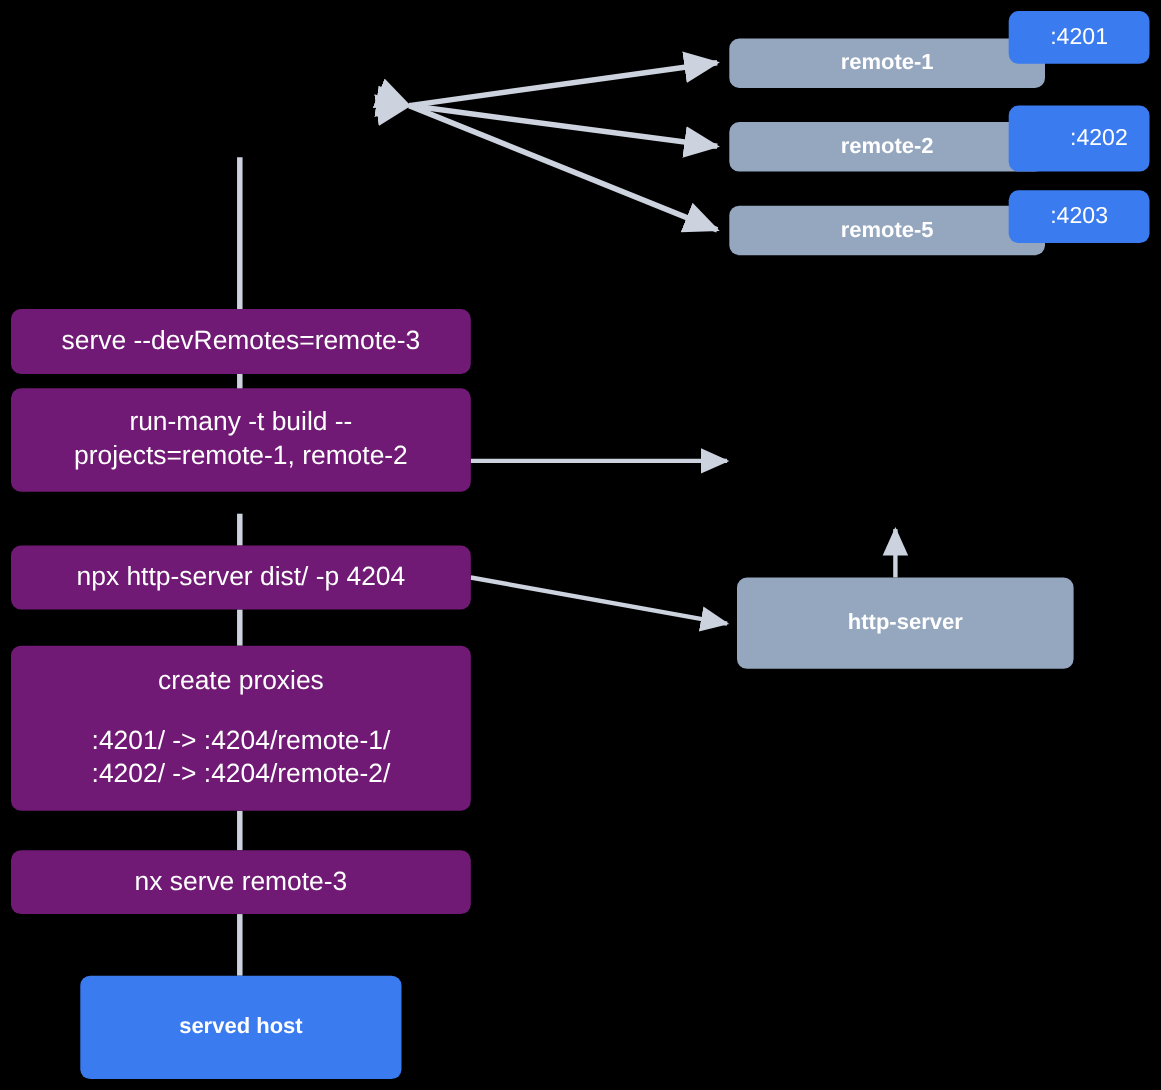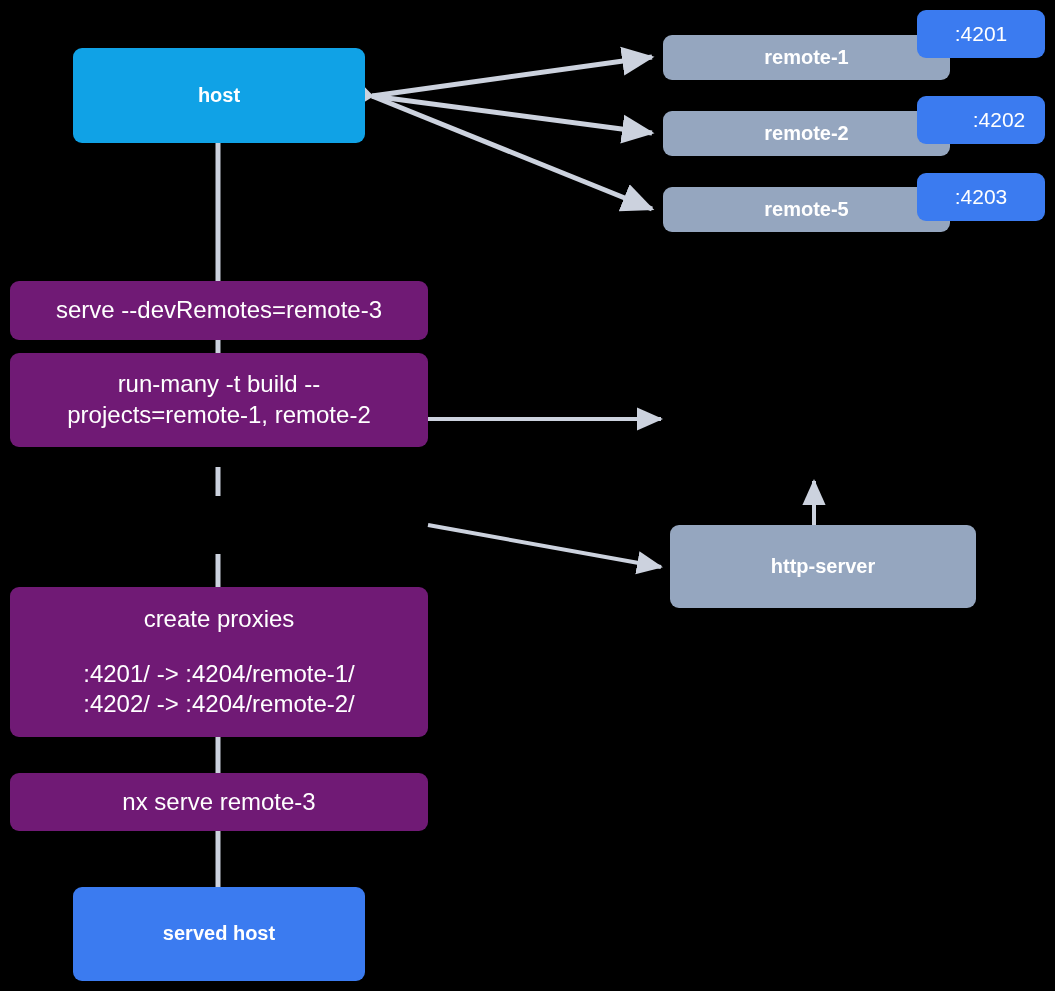--- a/index.html
+++ b/index.html
@@ -80,54 +80,54 @@
     <path class="edge-line" d="M218,737 L218,773"></path>
     <path class="edge-line" d="M218,831 L218,887"></path>
 
     <path class="edge-thin" d="M428,419 L661,419" marker-end="url(#arrow-r)"></path>
 
     <path class="edge-thin" d="M428,525 L661,567" marker-end="url(#arrow-r)"></path>
 
     <path class="edge-thin" d="M814,525 L814,481" marker-end="url(#arrow-r)"></path>
   </svg>
 
-  <div class="node host" style="left:73px; top:48px; width:292px; height:95px;">
-    <span>host</span>
-  </div>
 
   <div class="node gray" style="left:663px; top:35px; width:287px; height:45px;">
     <span>remote-1</span>
   </div>
   <div class="node badge" style="left:917px; top:10px; width:128px; height:48px; justify-content:center;">
     <span>:4201</span>
   </div>
 
   <div class="node gray" style="left:663px; top:111px; width:287px; height:45px;">
     <span>remote-2</span>
   </div>
-  <div class="node badge" style="left:917px; top:96px; width:128px; height:48px; justify-content:center;padding-left:36px;">
+  <div class="node badge" style="left:917px; top:96px; width:128px; height:60px; justify-content:center;padding-left:36px;">
     <span>:4202</span>
   </div>
 
   <div class="node gray" style="left:663px; top:187px; width:287px; height:45px;">
     <span>remote-5</span>
   </div>
   <div class="node badge" style="left:917px; top:173px; width:128px; height:48px; justify-content:center;text-align:right;">
     <span>:4203</span>
   </div>
 
   <div class="node cmd" style="left:10px; top:281px; width:418px; height:59px;">
     <span>serve --devRemotes=remote-3</span>
   </div>
 
   <div class="node cmd" style="left:10px; top:353px; width:418px; height:94px;">
     <span>run-many -t build --</span>
     <span>projects=remote-1, remote-2</span>
   </div>
 
+  <div class="node cmd" style="left:10px; top:496px; width:418px; height:58px;">
+    <span>npx http-server dist/ -p 4204</span>
+  </div>
 
   <div class="node cmd" style="left:10px; top:587px; width:418px; height:150px;">
     <span>create proxies</span>
     <span class="proxy-gap"></span>
     <span>:4201/ -&gt; :4204/remote-1/</span>
     <span>:4202/ -&gt; :4204/remote-2/</span>
   </div>
 
   <div class="node cmd" style="left:10px; top:773px; width:418px; height:58px;">
     <span>nx serve remote-3</span>

